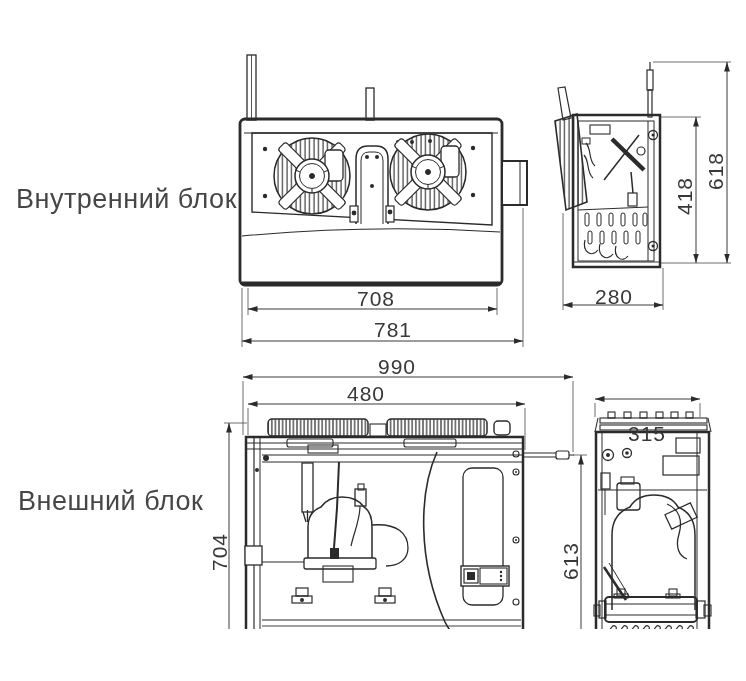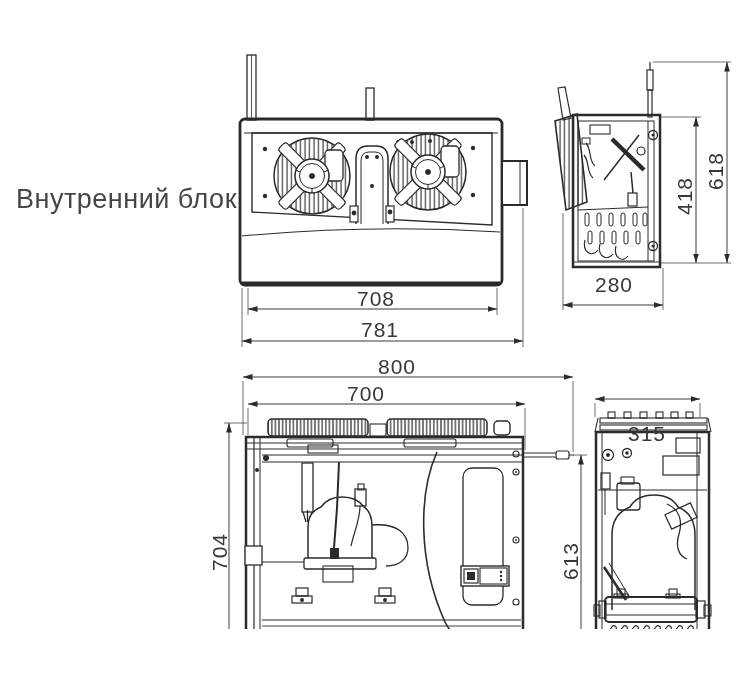--- a/index.html
+++ b/index.html
@@ -341,25 +341,26 @@
 
       <g stroke-width="0.8" stroke="#4a4a4a">
         <line x1="595" y1="403" x2="595" y2="417"></line>
           <line x1="700" y1="403" x2="700" y2="417"></line>
       </g>
       <line x1="595" y1="399" x2="700" y2="399" marker-start="url(#arr)" marker-end="url(#arr)"></line>
     </g>
   </svg>
 
   <div class="section-label" style="left:16px;top:184px;">Внутренний блок</div>
+  <div class="section-label" style="left:18px;top:486px;">Внешний блок</div>
 
   <div class="dim" style="left:376px;top:299px;">708</div>
-  <div class="dim" style="left:380px;top:330px;">781</div>
-  <div class="dim" style="left:614px;top:285px;">280</div>
+  <div class="dim" style="left:393px;top:330px;">781</div>
+  <div class="dim" style="left:614px;top:297px;">280</div>
   <div class="dim vert" style="left:685px;top:196px;">418</div>
   <div class="dim vert" style="left:716px;top:171px;">618</div>
-  <div class="dim" style="left:397px;top:367px;">800</div>
-  <div class="dim" style="left:366px;top:394px;">700</div>
+  <div class="dim" style="left:397px;top:367px;">990</div>
+  <div class="dim" style="left:366px;top:394px;">480</div>
   <div class="dim vert" style="left:220px;top:552px;">704</div>
   <div class="dim vert" style="left:571px;top:561px;">613</div>
   <div class="dim" style="left:647px;top:390px;margin-top:44px;">315</div>
 
 </div>
 
 </body></html>

